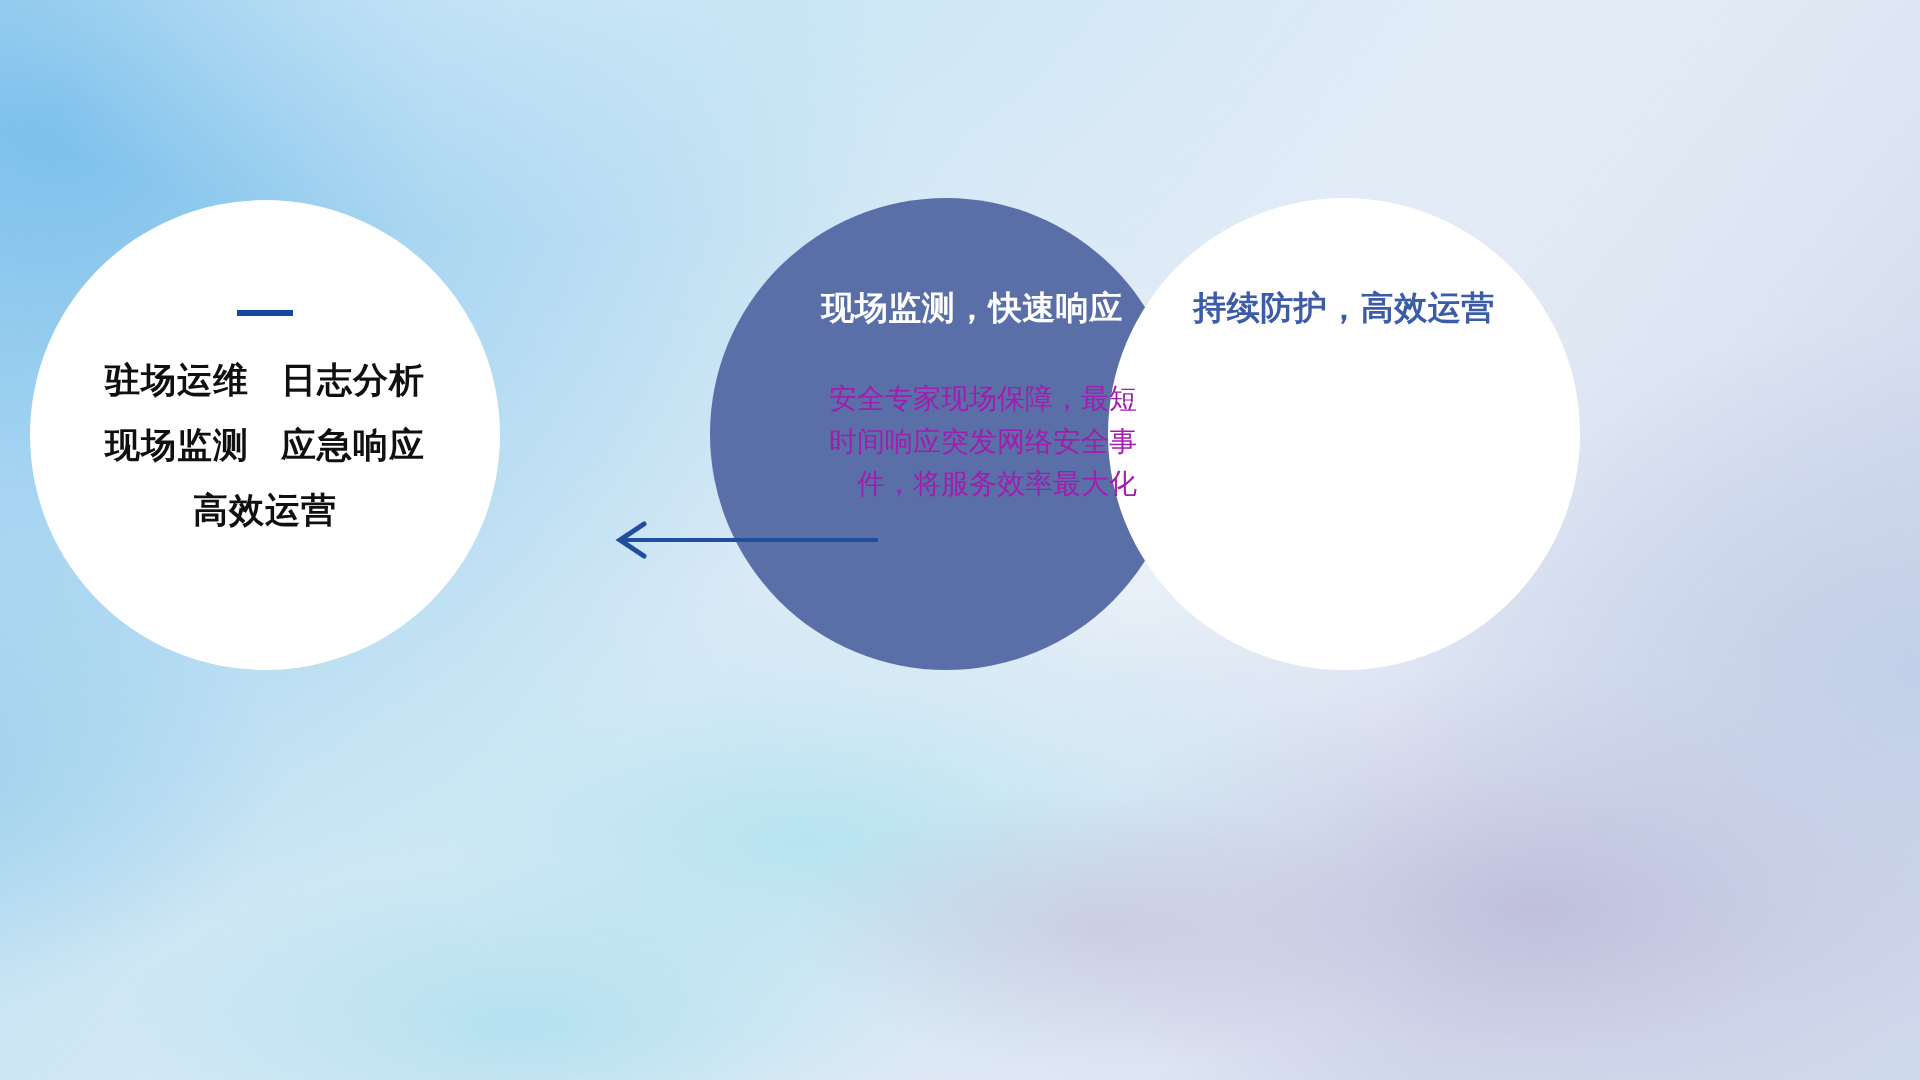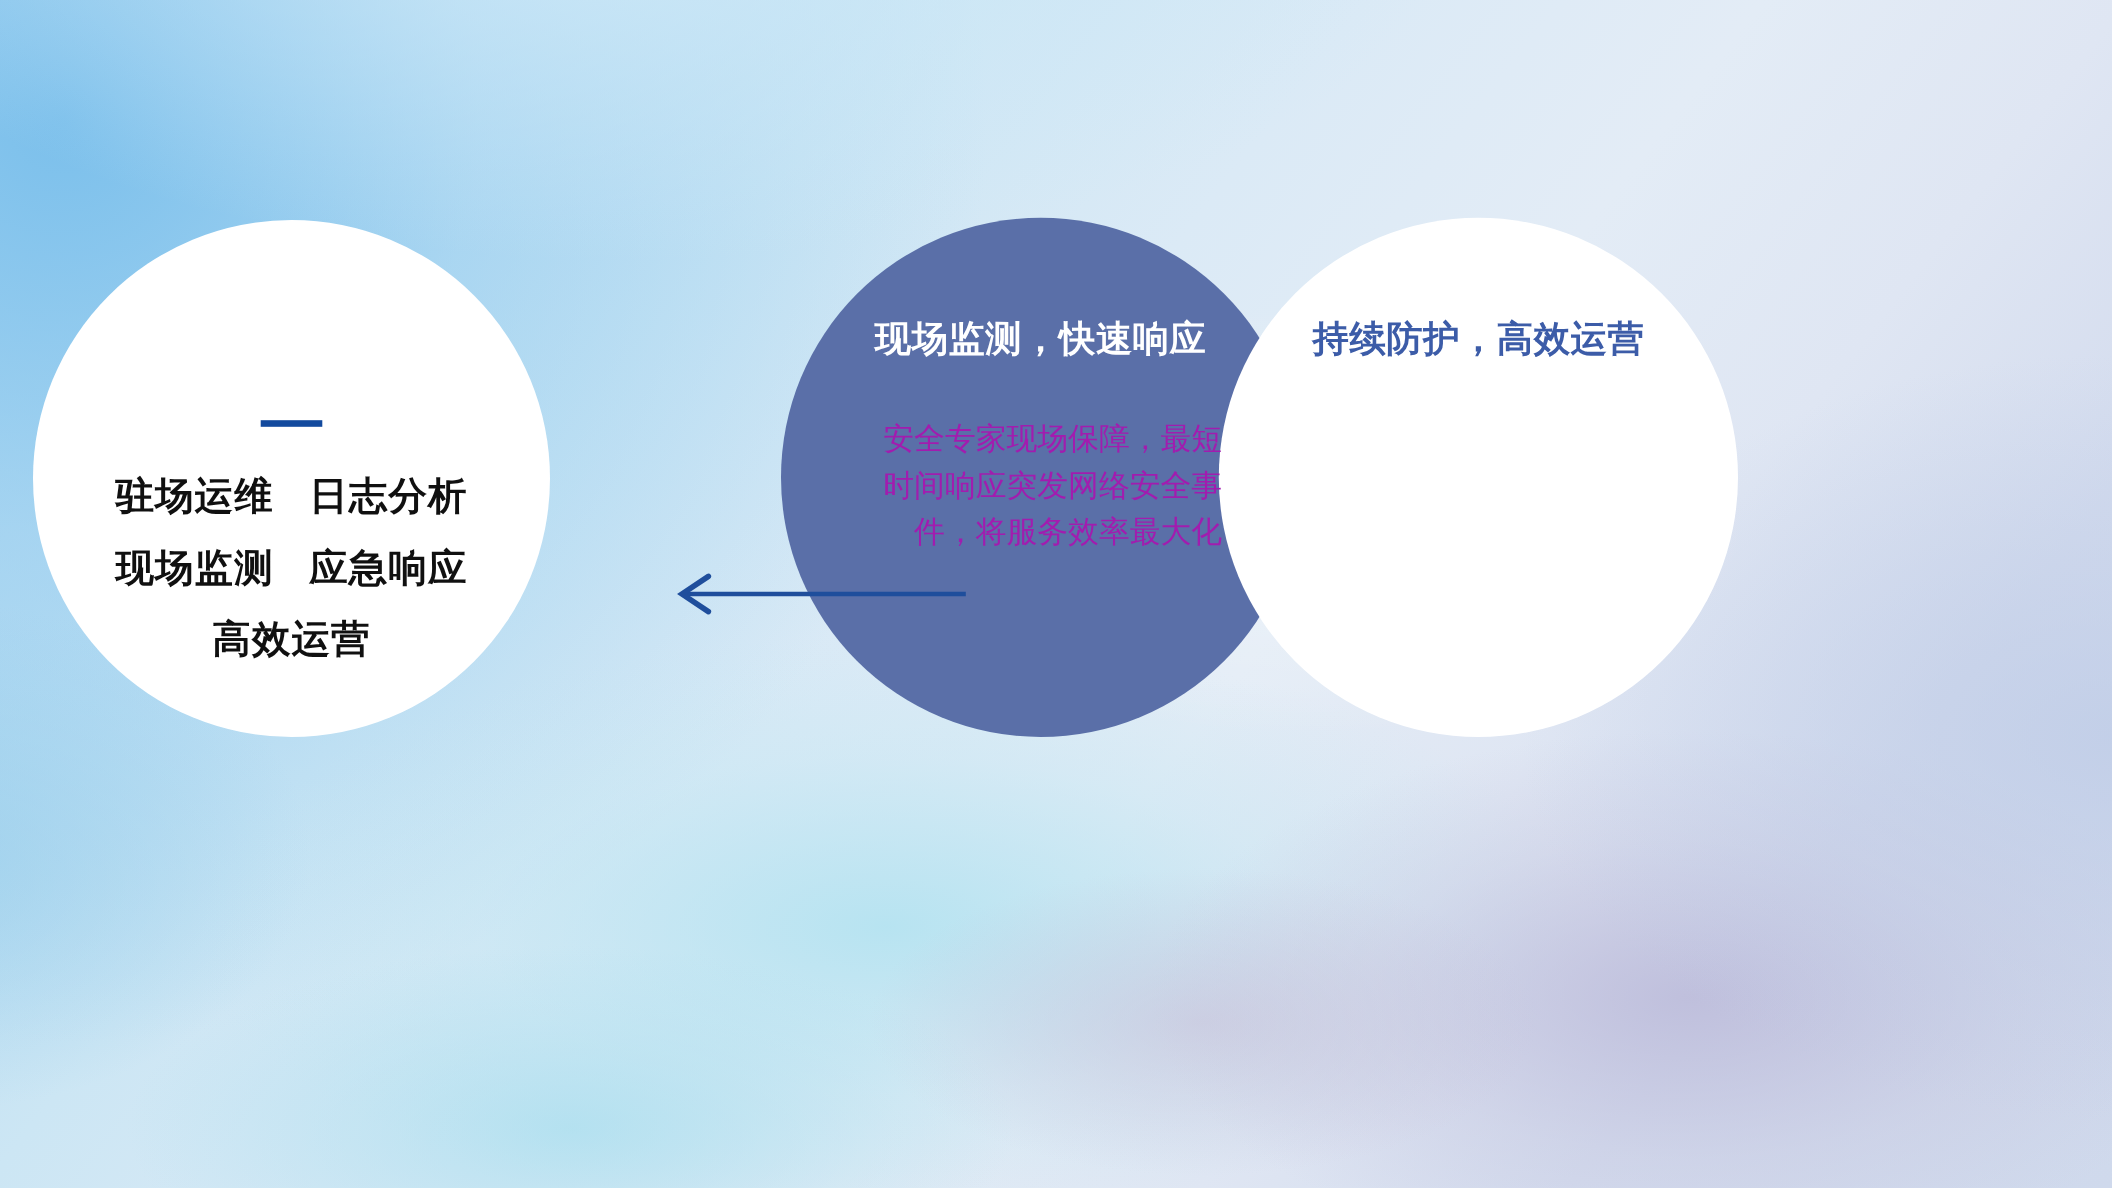--- a/index.html
+++ b/index.html
@@ -94,21 +94,21 @@
 
   
   #left-content {
     position: absolute;
     left: 30px; top: 200px;
     width: 470px; height: 470px;
     z-index: 6;
     display: flex;
     flex-direction: column;
     align-items: center;
-    justify-content: center;
+    justify-content: flex-start;
     padding-top: 110px;
     box-sizing: border-box;
   }
   #divider {
     width: 56px;
     height: 6px;
     background: #134a9e;
     margin-bottom: 46px;
   }
   .left-line {
@@ -118,21 +118,21 @@
     letter-spacing: 1px;
     line-height: 1.0;
     margin-bottom: 30px;
     white-space: pre;
   }
   .left-line:last-child { margin-bottom: 0; }
 
   
   #middle-content {
     position: absolute;
-    left: 710px; top: 198px;
+    left: 736px; top: 198px;
     width: 472px; height: 472px;
     z-index: 7;
     display: flex;
     flex-direction: column;
     align-items: center;
     padding-top: 92px;
     box-sizing: border-box;
     pointer-events: none;
   }
   #middle-title {

